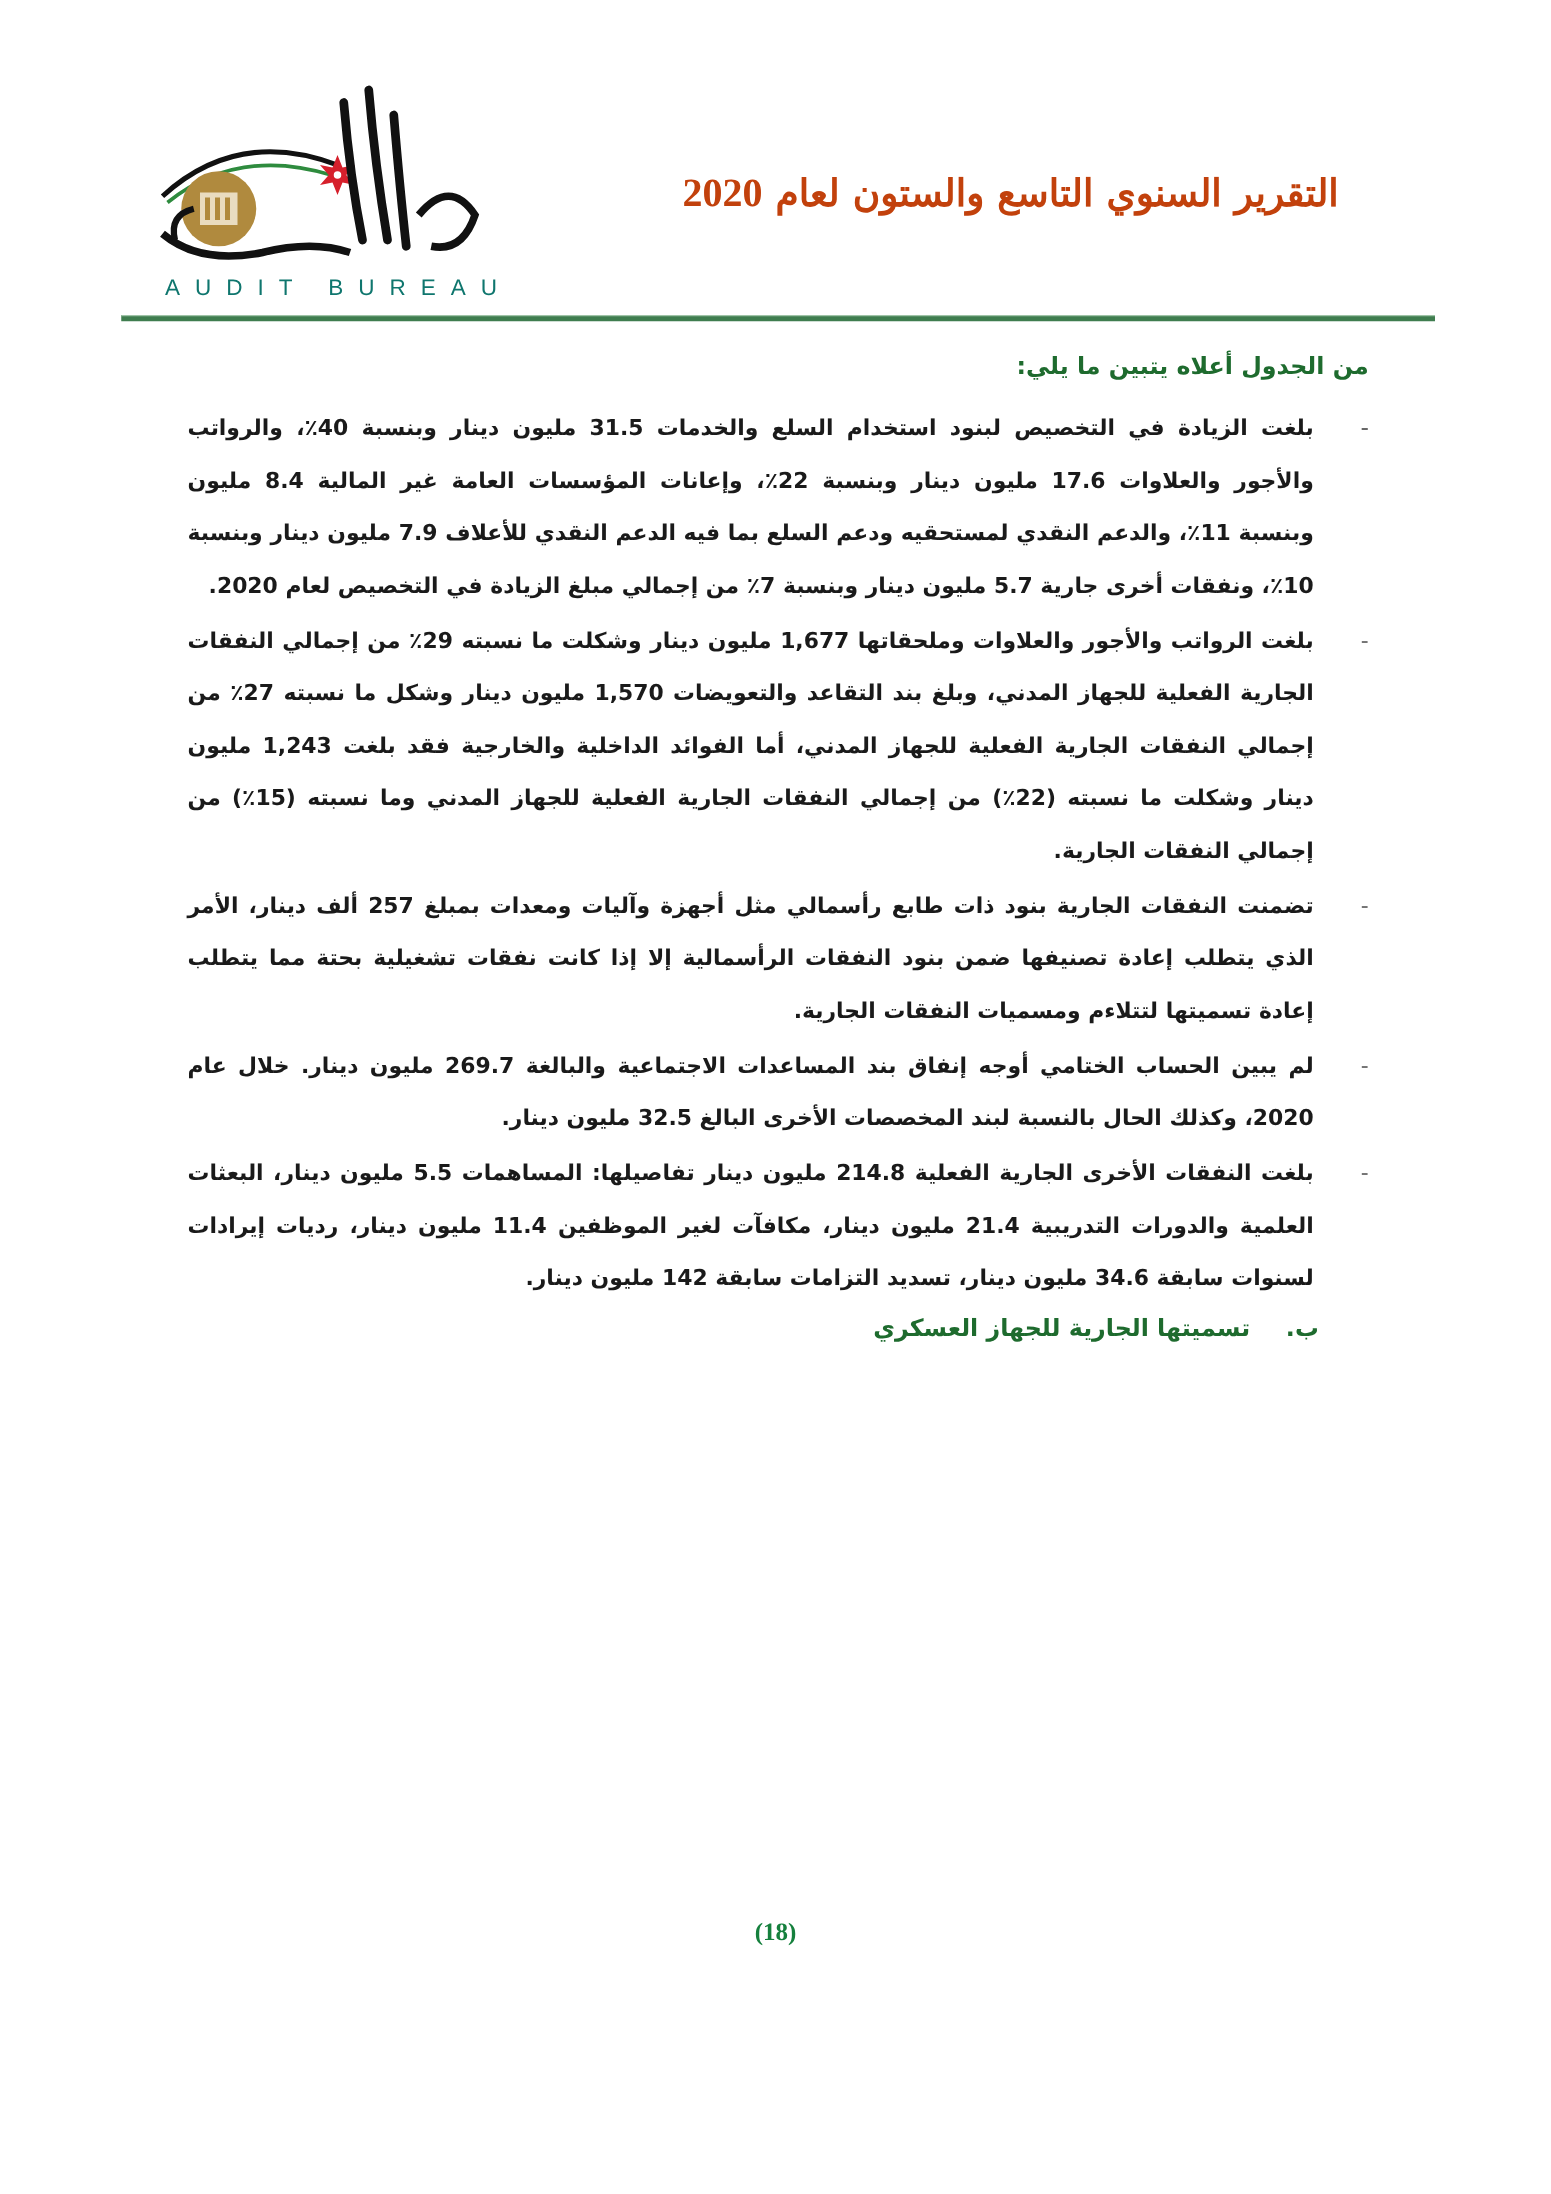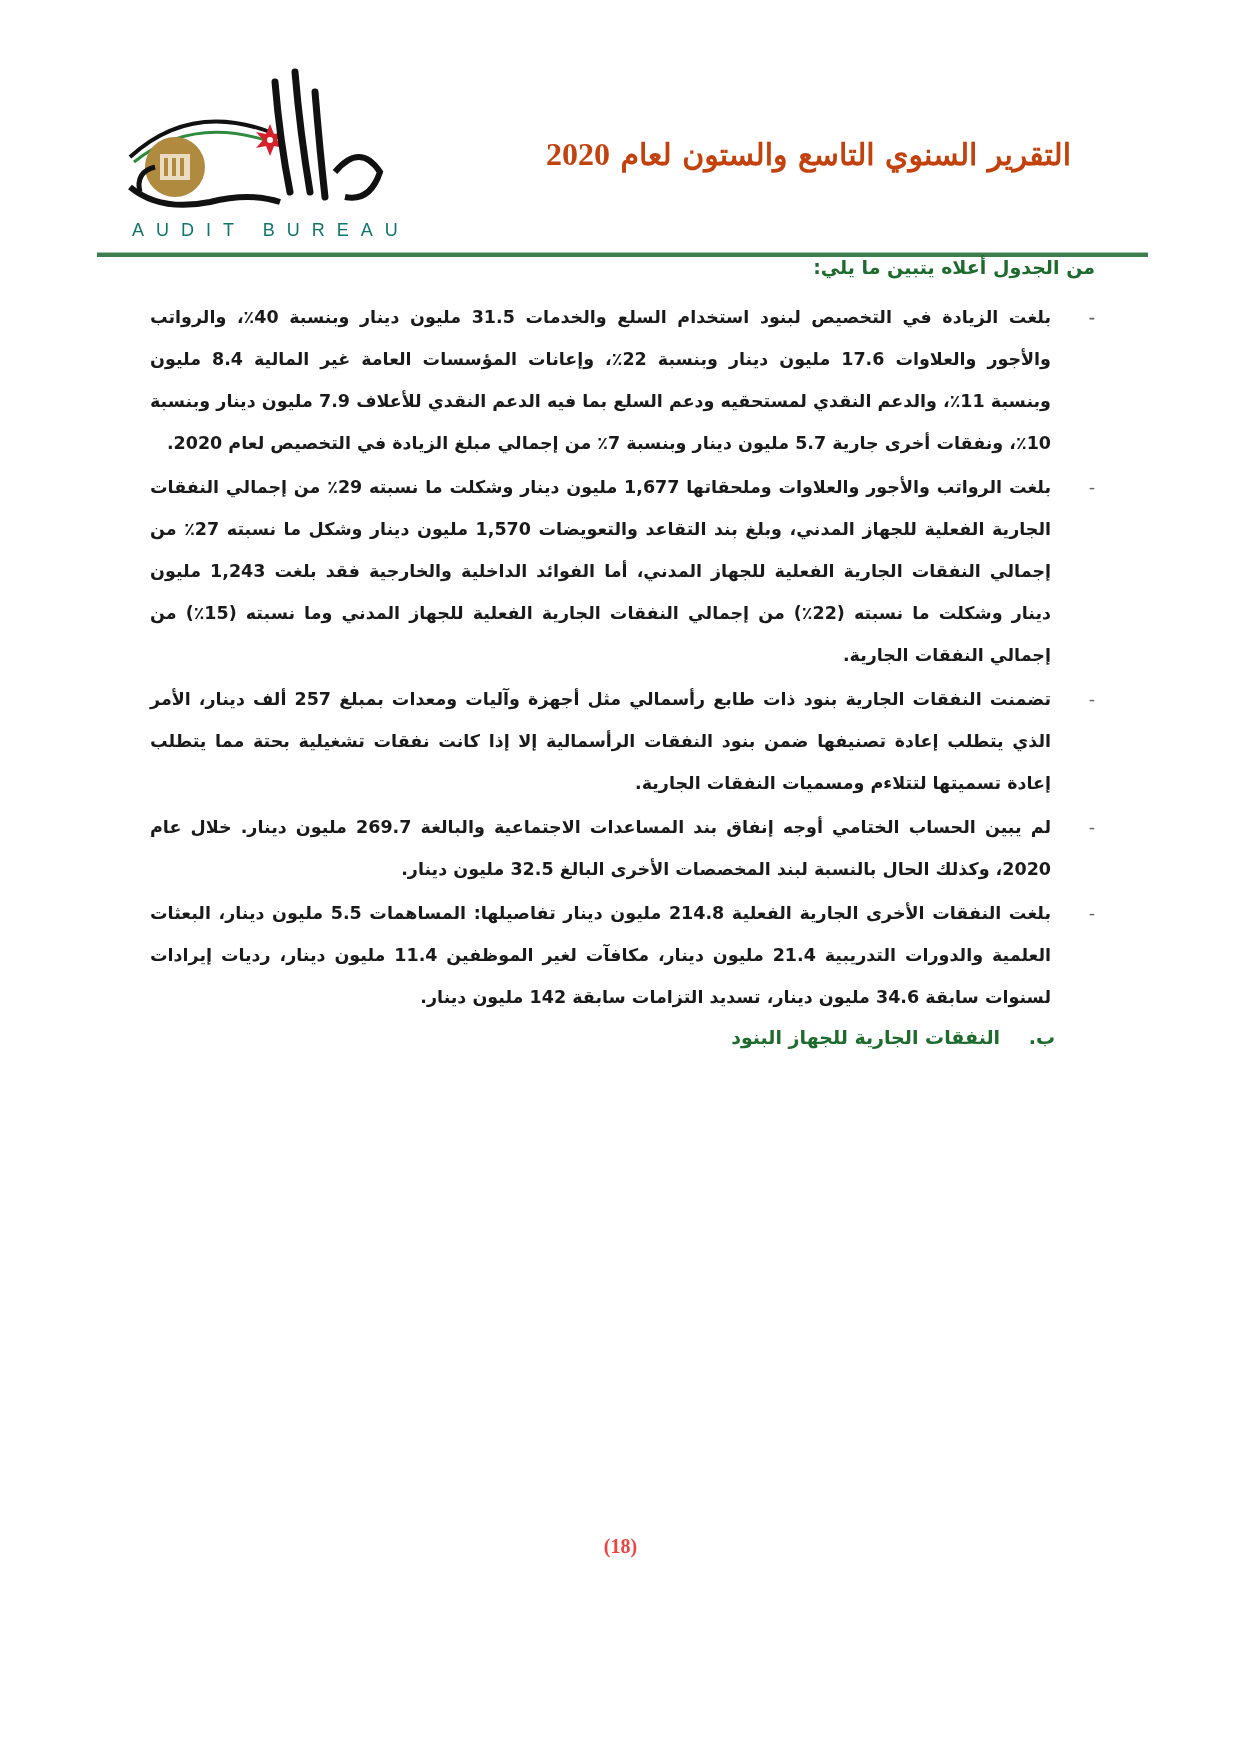--- a/index.html
+++ b/index.html
@@ -4,28 +4,28 @@
 <style>
   html, body { margin: 0; padding: 0; background: #ffffff; }
   body { width: 1241px; height: 1755px; position: relative; overflow: hidden; font-family: "DejaVu Sans", sans-serif; color: #1a1a1a; }
   .header { position: absolute; left: 0; top: 0; width: 1241px; height: 260px; }
   .logo { position: absolute; left: 120px; top: 62px; width: 300px; height: 190px; }
   .logo svg { position: absolute; left: 0; top: 0; }
   .logo-text { position: absolute; left: 12px; top: 158px; font-family: "Liberation Sans", sans-serif; font-size: 18px; letter-spacing: 12px; color: #0f766e; }
   .report-title { position: absolute; right: 170px; top: 136px; direction: rtl; font-family: "DejaVu Serif", serif; font-weight: bold; font-size: 30px; color: #c2410c; white-space: nowrap; }
   .report-title .year { font-family: "Liberation Serif", serif; font-size: 32px; }
   .header-rule { position: absolute; left: 97px; top: 252px; width: 1051px; height: 4px; background: #3f7d4f; border-top: 1px solid #9fc4a7; }
-  .content { position: absolute; left: 150px; top: 244px; width: 945px; direction: rtl; text-align: justify; }
+  .content { position: absolute; left: 150px; top: 270px; width: 945px; direction: rtl; text-align: justify; }
   .section-intro { font-family: "DejaVu Sans", sans-serif; font-weight: bold; font-size: 19px; color: #1e6b2e; margin: 12px 0 18px 0; }
   .bullet { position: relative; padding-right: 44px; font-size: 17.5px; line-height: 42px; font-weight: bold; margin-bottom: 2px; text-align: justify; }
   .bullet .dash { position: absolute; right: 0; top: 0; color: #666; font-weight: normal; }
   .subheading { font-weight: bold; font-size: 19px; color: #1e6b2e; margin: 8px 0 4px 0; }
   .subheading .letter { display: inline-block; margin-left: 22px; margin-right: 40px; }
   .para { font-size: 17.5px; line-height: 42px; font-weight: bold; text-indent: 0; text-align: justify; }
-  .page-number { position: absolute; left: 0; width: 1241px; top: 1535px; text-align: center; font-family: "Liberation Serif", serif; font-weight: bold; font-size: 20px; color: #ef4444; }
+  .page-number { position: absolute; left: 0; width: 1241px; top: 1535px; text-align: center; font-family: "Liberation Serif", serif; font-weight: bold; font-size: 20px; color: #15803d; }
 </style>
 </head>
 <body>
 
 <div class="header">
   <div class="logo">
     <svg width="300" height="160" viewBox="0 0 300 160">
       <path d="M10 95 Q70 40 150 70" stroke="#111" stroke-width="4" fill="none"></path>
       <path d="M14 100 Q70 55 145 78" stroke="#2e8b3e" stroke-width="3" fill="none"></path>
       <circle cx="55" cy="105" r="30" fill="#b08a3e"></circle>
@@ -71,17 +71,17 @@
     <span class="dash">-</span>
     <span>لم يبين الحساب الختامي أوجه إنفاق بند المساعدات الاجتماعية والبالغة 269.7 مليون دينار. خلال عام 2020، وكذلك الحال بالنسبة لبند المخصصات الأخرى البالغ 32.5 مليون دينار.</span>
   </div>
   <div class="bullet">
     <span class="dash">-</span>
     <span>بلغت النفقات الأخرى الجارية الفعلية 214.8 مليون دينار تفاصيلها: المساهمات 5.5 مليون دينار، البعثات العلمية والدورات التدريبية 21.4 مليون دينار، مكافآت لغير الموظفين 11.4 مليون دينار، رديات إيرادات لسنوات سابقة 34.6 مليون دينار، تسديد التزامات سابقة 142 مليون دينار.</span>
   </div>
 
   <div class="subheading">
     <span class="letter">ب.</span>
-    <span>النفقات الجارية للجهاز البنود</span>
+    <span>تسميتها الجارية للجهاز العسكري</span>
   </div>
 </div>
 
 <div class="page-number">(18)</div>
 
 </body></html>

